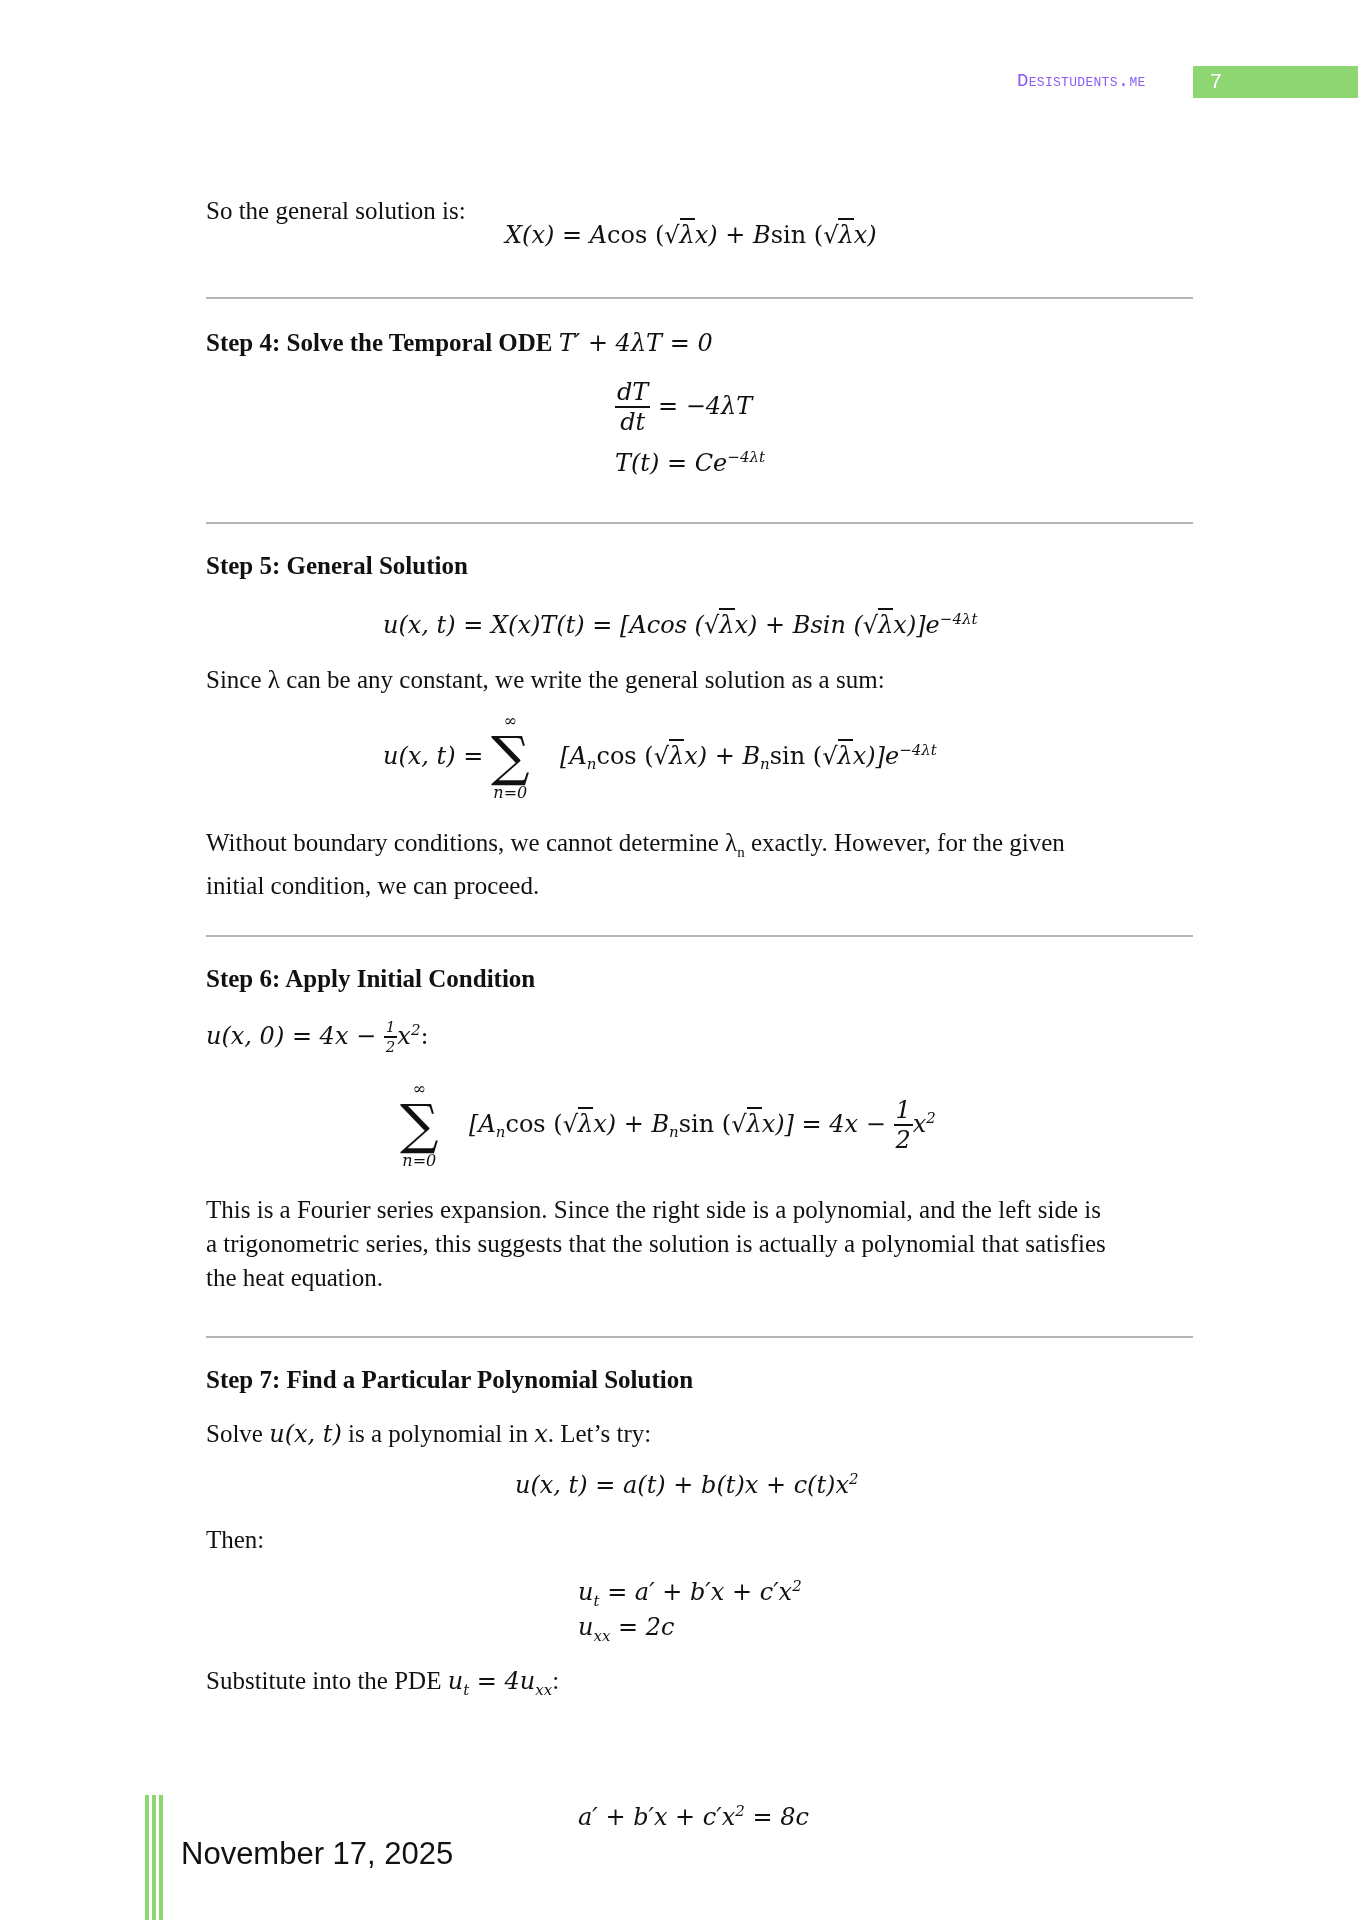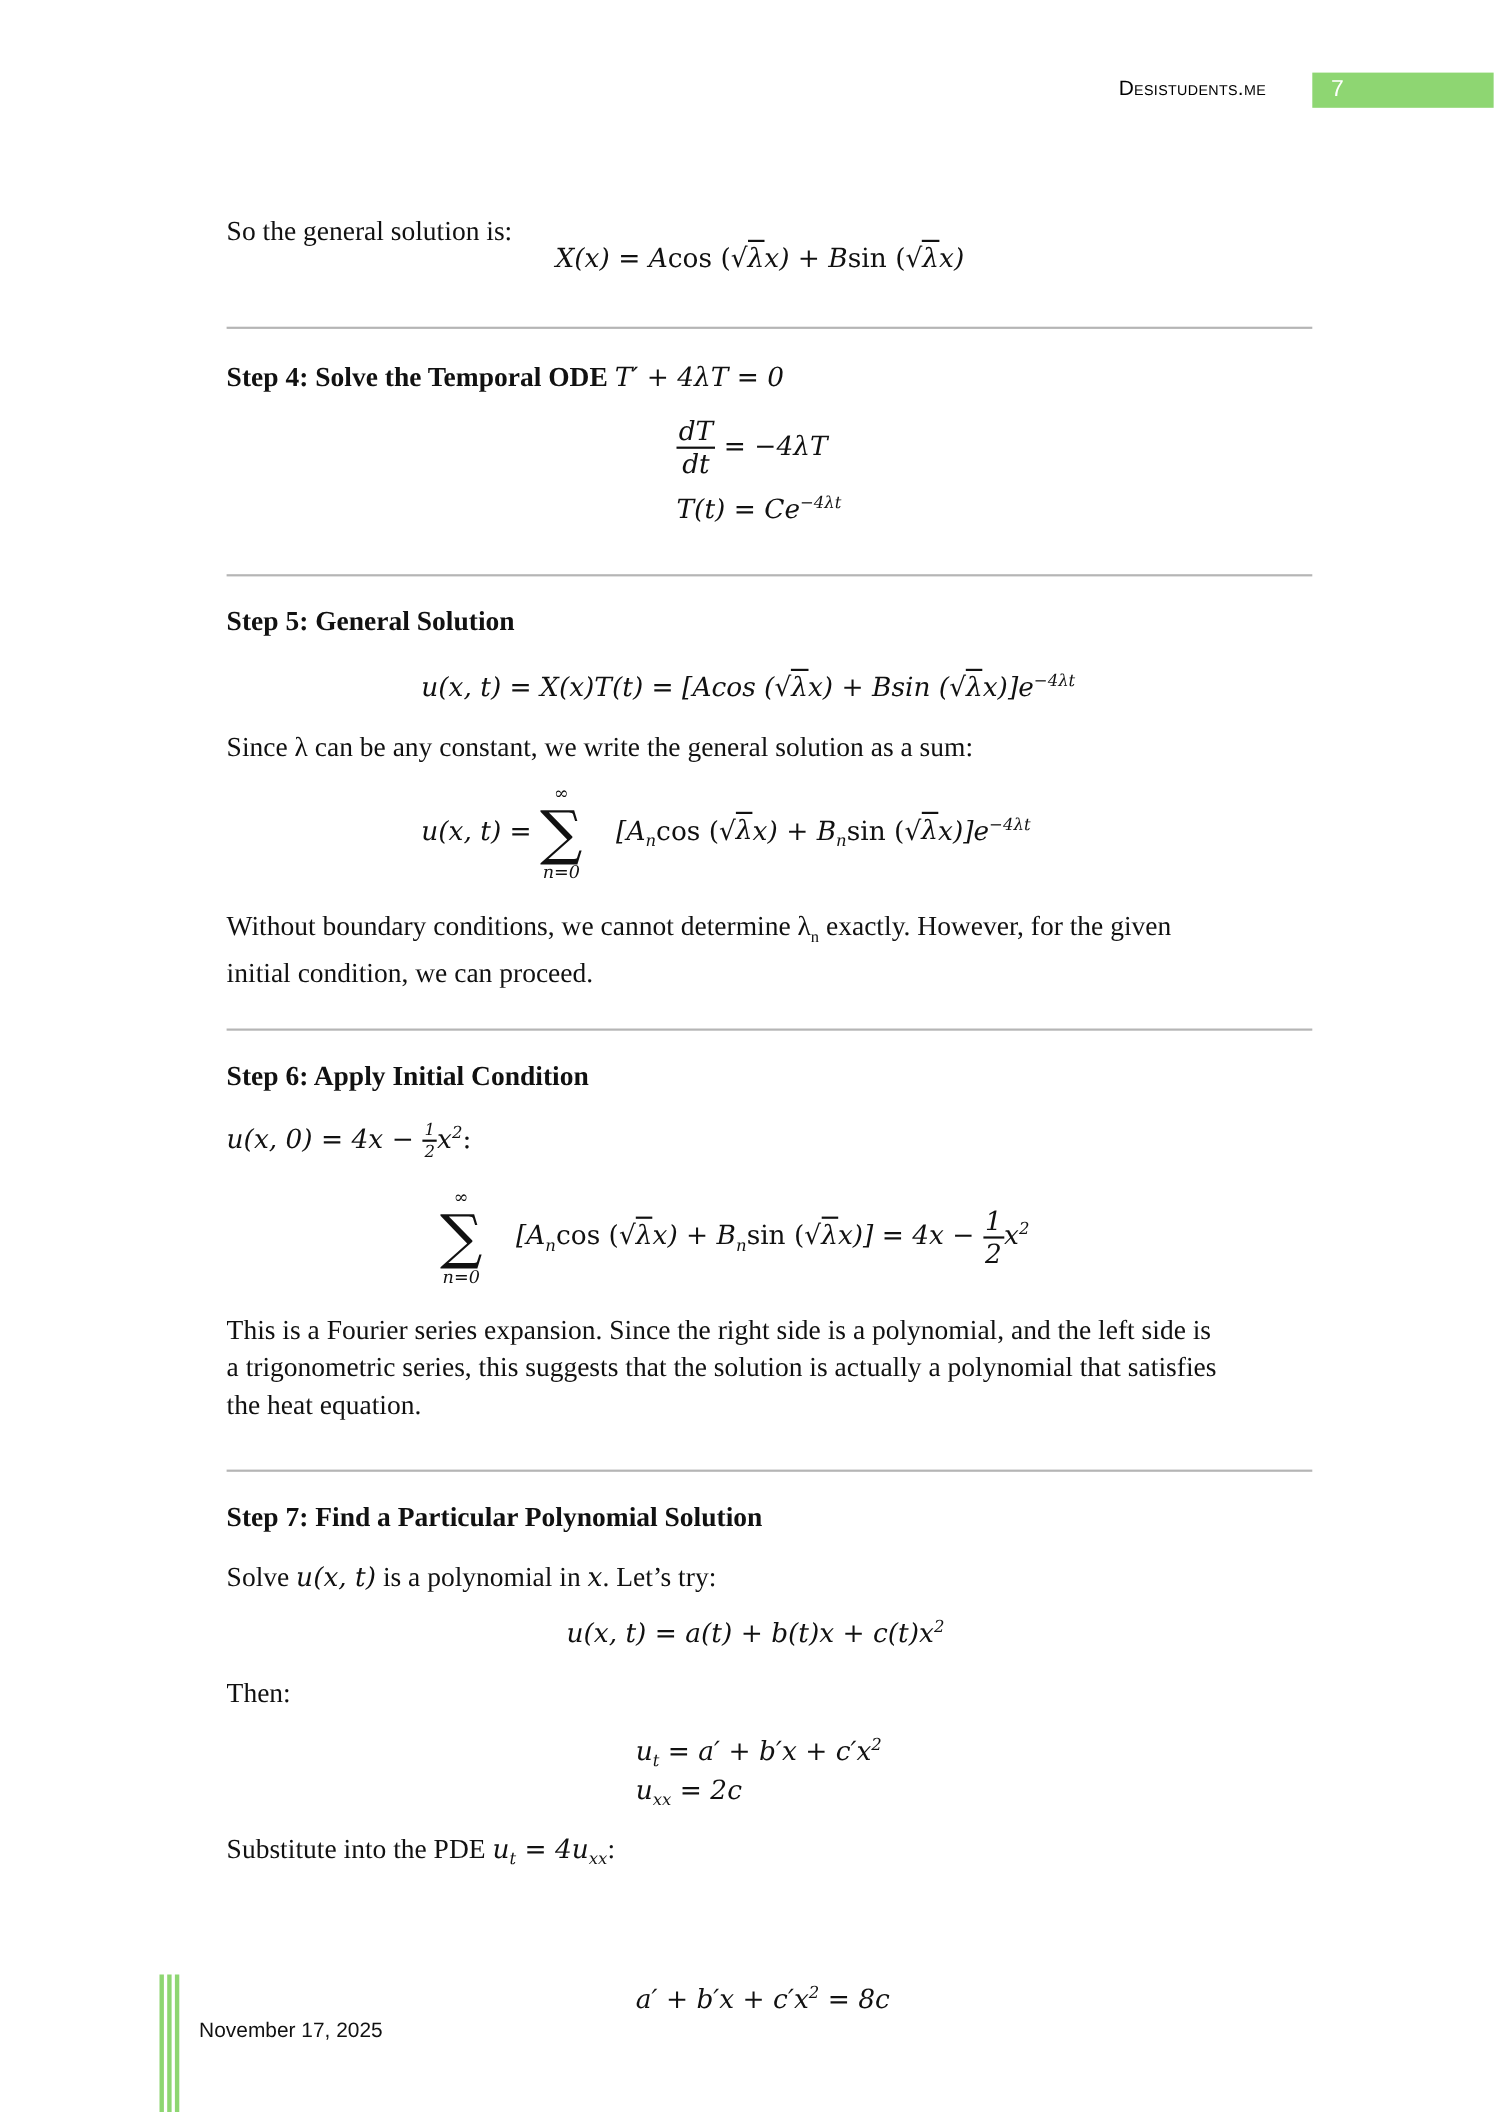--- a/index.html
+++ b/index.html
@@ -1,38 +1,38 @@
 <!DOCTYPE html>
 <html><head>
 <meta charset="utf-8">
 <style>
   html, body { margin:0; padding:0; background:#ffffff; }
   body { width:1358px; height:1920px; position:relative; overflow:hidden;
          font-family:"Liberation Serif", serif; color:#111; }
-  .hdr-site { position:absolute; top:70px; left:1017px; font-family:Liberation Sans, sans-serif;
-              font-size:19px; color:#000000; font-variant:small-caps; letter-spacing:0.3px; }
+  .hdr-site { position:absolute; top:70px; left:1017px; font-family:Liberation Mono, monospace;
+              font-size:19px; color:#8b5cf6; font-variant:small-caps; letter-spacing:0.3px; }
   .hdr-bar { position:absolute; top:66px; left:1193px; width:165px; height:32px; background:#8ed672; }
   .hdr-num { position:absolute; top:69px; left:1210px; font-family:"Liberation Sans", sans-serif;
              font-size:21px; color:#ffffff; }
   .p { position:absolute; left:206px; font-size:25px; line-height:34px; width:990px; }
   .h { position:absolute; left:206px; font-size:25px; font-weight:bold; }
   .m { position:absolute; font-family:"DejaVu Serif", serif; font-style:italic; font-size:24px; white-space:nowrap; }
   .m .up { font-style:normal; }
   .rule { position:absolute; left:206px; width:987px; height:2px; background:#b5b5b5; }
   sup, sub { font-size:15px; }
   .frac { display:inline-block; vertical-align:middle; text-align:center; }
   .frac .num { display:block; border-bottom:2px solid #111; padding:0 2px; }
   .frac .den { display:block; padding:0 2px; }
   .sum { display:inline-block; vertical-align:middle; text-align:center; font-style:normal; }
   .sum .big { display:block; font-size:54px; line-height:54px; }
   .sum .lim { display:block; font-size:16px; line-height:18px; font-style:italic; }
   .sqrt { border-top:2px solid #111; padding-top:1px; }
   .footer-lines { position:absolute; left:145px; top:1795px; width:20px; height:125px; }
   .footer-lines span { position:absolute; top:0; width:4px; height:125px; background:#8ed672; }
-  .footer-date { position:absolute; left:181px; top:1836px; font-family:"Liberation Sans", sans-serif; font-size:19px; color:#111; }
+  .footer-date { position:absolute; left:181px; top:1836px; font-family:"Liberation Sans", sans-serif; font-size:31px; color:#111; }
 </style>
 </head>
 <body>
 
 <div class="hdr-site">Desistudents.me</div>
 <div class="hdr-bar"></div>
 <div class="hdr-num">7</div>
 
 <div class="p" style="top:162px;margin-top:32px;">So the general solution is:</div>
 <div class="m" style="top:221px; left:505px;">

